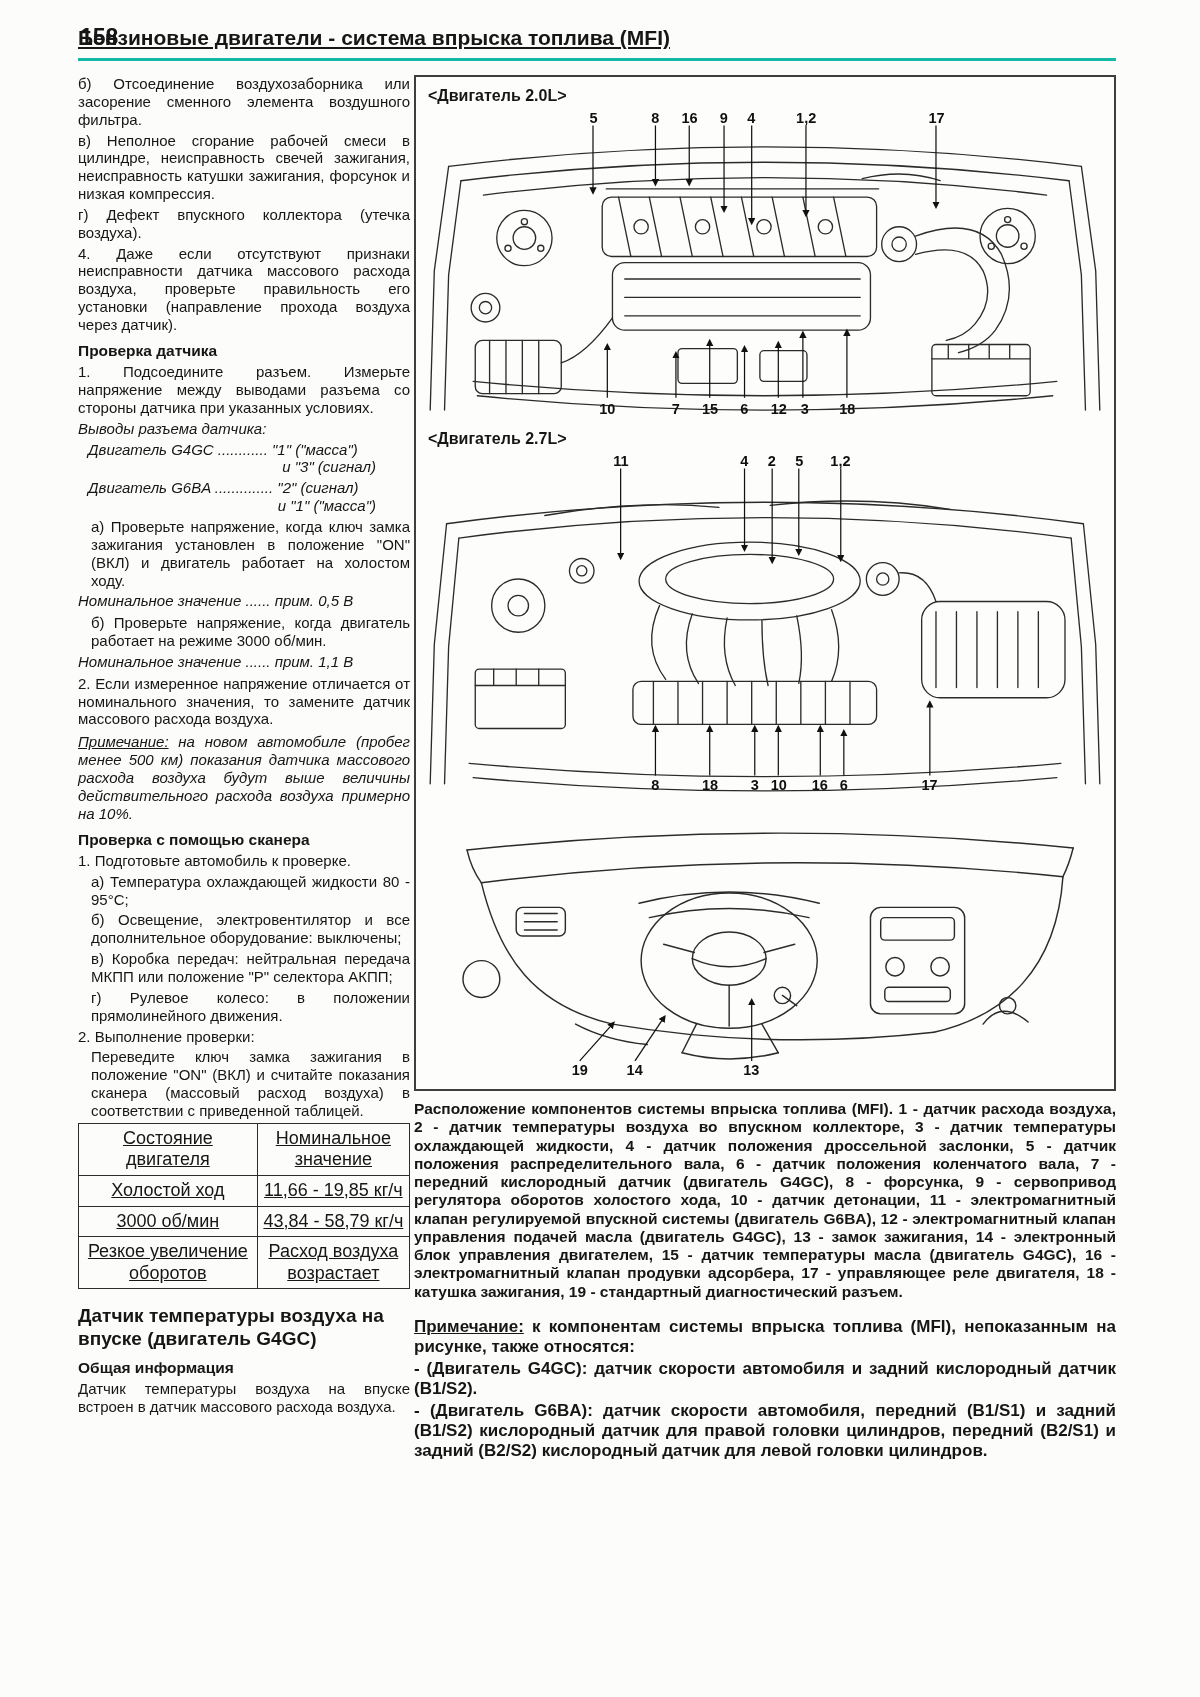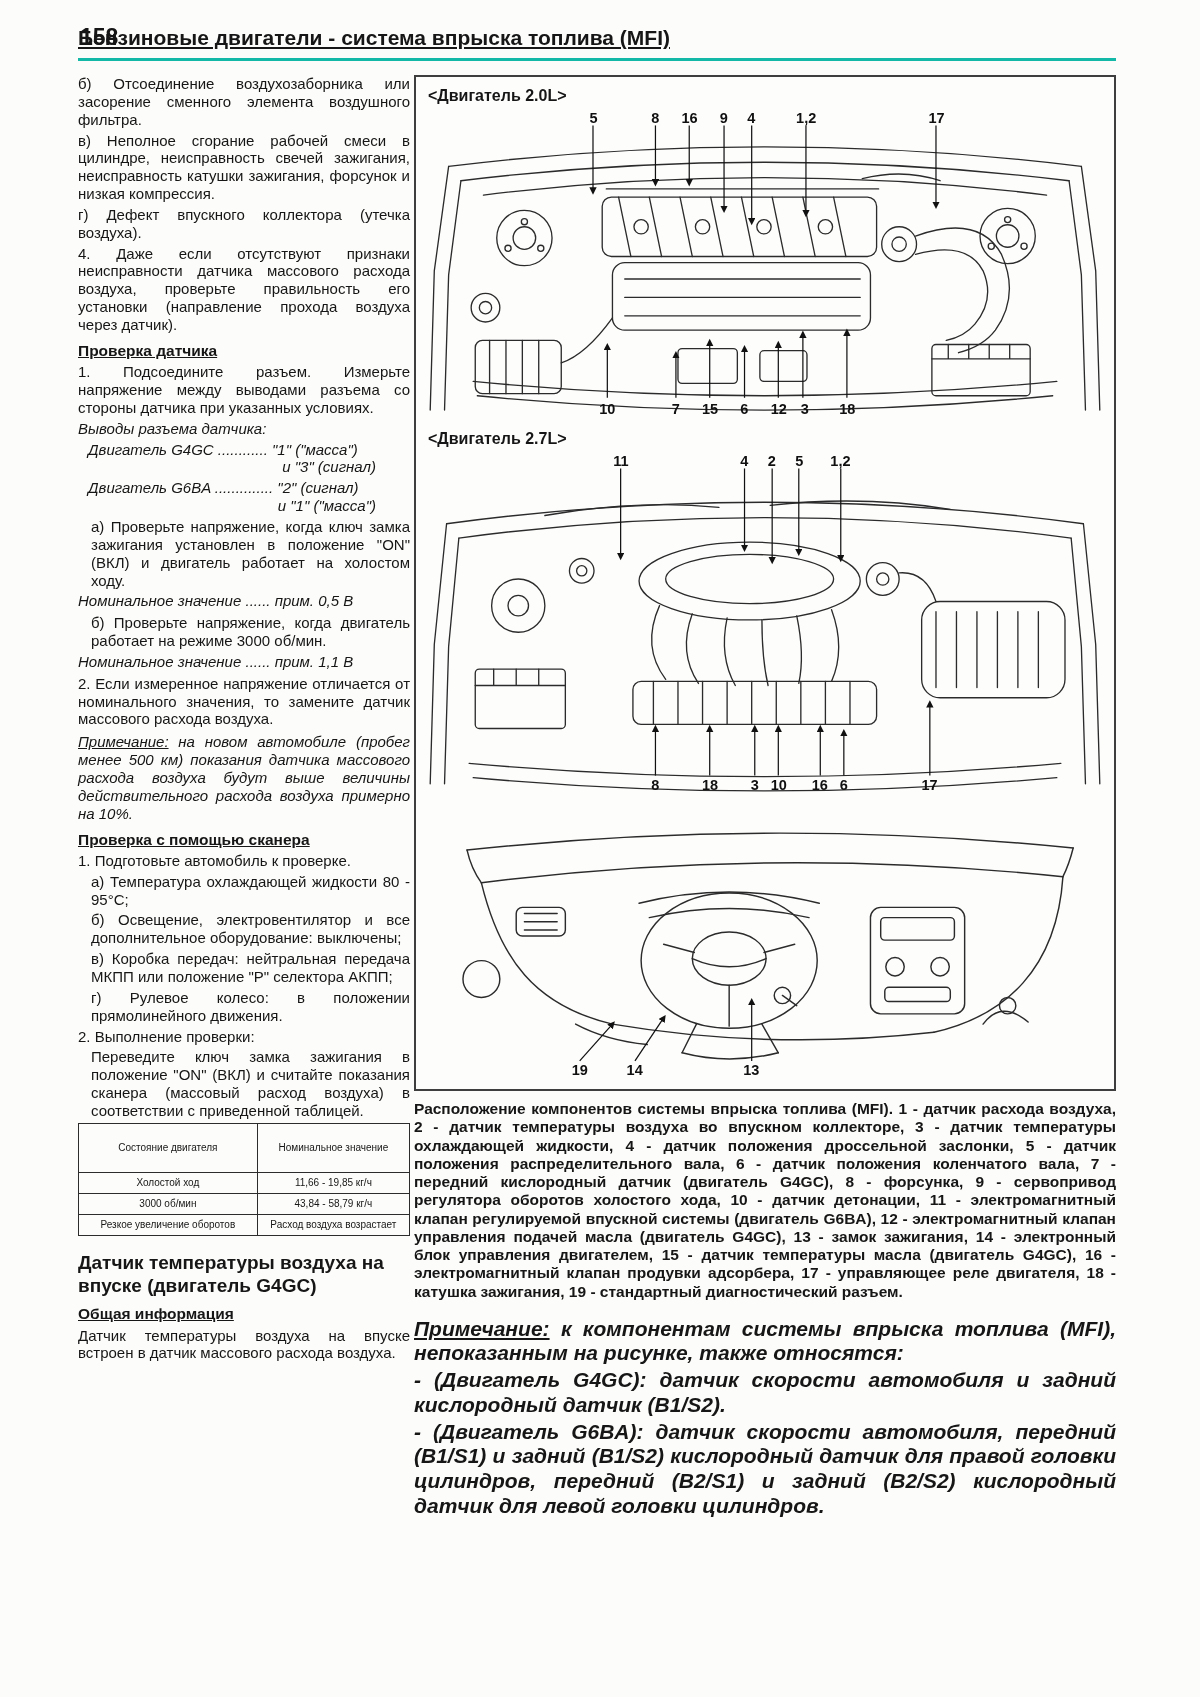--- a/index.html
+++ b/index.html
@@ -12,41 +12,41 @@
   
   .header{position:relative;height:36px;border-bottom:3px solid #14b8a6;margin-bottom:14px;text-decoration:underline;}
   .page-number{position:absolute;left:2px;top:2px;font-size:23px;font-weight:700;}
   .header-title{font-size:21px;font-weight:700;padding-top:4px;}
   
   .columns{display:flex;gap:4px;align-items:flex-start;}
   .col-left{width:332px;flex:none;font-size:15px;line-height:1.19;text-align:justify;}
   .col-right{flex:1;min-width:0;}
   p.blk{margin:0 0 3px 0;}
   p.sub{padding-left:13px;}
-  h3.sec{font-size:15.5px;font-weight:700;margin:8px 0 3px;text-align:left;text-decoration:underline;}
+  h3.sec{font-size:15.5px;font-weight:700;margin:8px 0 3px;text-align:left;}
   h2.big{font-size:19px;font-weight:700;line-height:1.22;margin:15px 0 5px;text-align:left;}
   .it{font-style:italic;}
   .pinout{font-style:italic;margin:0 0 3px 0;padding-left:10px;}
   .pl1,.pl2{display:block;}
   .pl2{text-align:right;padding-right:34px;}
   .nominal{font-style:italic;margin:2px 0 4px;}
   .note-l{font-style:italic;margin:5px 0;}
   .nl{text-decoration:underline;}
   .tbl-title{font-weight:700;margin:9px 0 4px;text-align:left;line-height:1.2;}
-  table.spec{width:100%;border-collapse:collapse;font-size:10px;margin:2px 0 6px;}
+  table.spec{width:100%;border-collapse:collapse;font-size:18px;margin:2px 0 6px;text-decoration:underline;}
   table.spec th,table.spec td{border:1.6px solid #2c2c2c;padding:4px 5px;text-align:center;font-weight:400;vertical-align:middle;line-height:1.2;}
   table.spec th{height:40px;}
   
   .figure-box{border:2px solid #3e3e3e;padding:8px 6px 2px;background:#fdfdfc;}
   .fig-label{font-weight:700;font-size:16px;margin:2px 0 2px 6px;text-align:left;}
   .fig{position:relative;margin-bottom:6px;}
   .fig svg{display:block;width:100%;height:auto;}
   .callout{position:absolute;transform:translate(-50%,-50%);font-weight:700;font-size:14.5px;white-space:nowrap;color:#101010;}
   .caption{font-weight:700;font-size:15.5px;line-height:1.18;text-align:justify;margin-top:9px;}
-  .fig-note{font-weight:700;font-style:italic;font-size:21px;line-height:1.18;text-align:justify;margin-top:4px;}
+  .fig-note{font-weight:700;font-size:17px;line-height:1.18;text-align:justify;margin-top:4px;}
   .fig-note p{margin:0 0 2px;}
 </style>
 </head>
 <body>
 
 <div class="page">
 
   <div class="header">
     <span class="page-number">158</span>
     <div class="header-title">Бензиновые двигатели - система впрыска топлива (MFI)</div>

